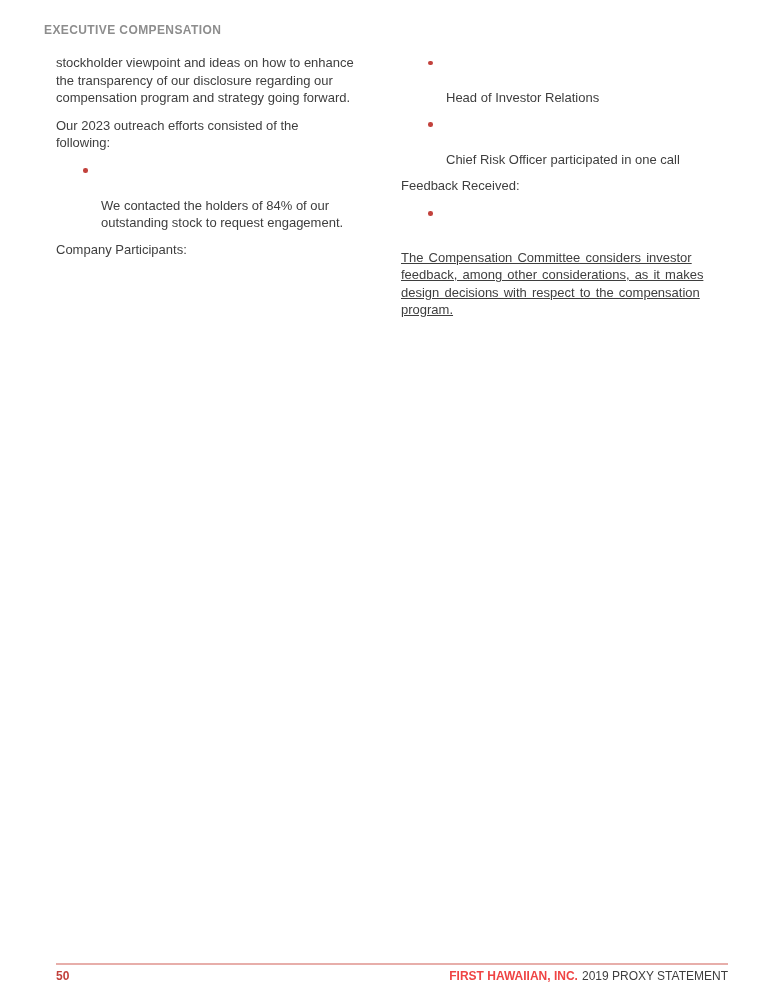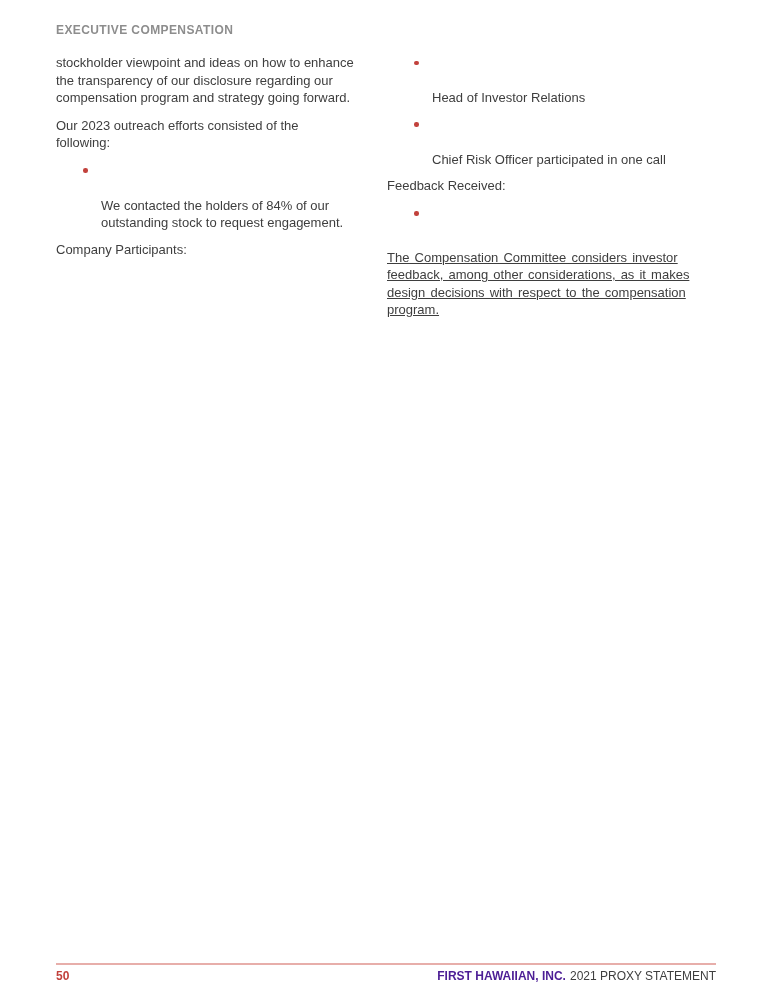--- a/index.html
+++ b/index.html
@@ -12,33 +12,33 @@
     width: 768px;
     height: 1000px;
     background: #ffffff;
     font-family: "Liberation Sans", sans-serif;
     color: #3e3e3e;
     overflow: hidden;
   }
   .section-header {
     position: absolute;
     top: 23px;
-    left: 56px;
+    left: 44px;
     font-size: 12px;
     font-weight: bold;
     letter-spacing: 0.4px;
     color: #8d8d8d;
   }
   .columns {
     position: absolute;
     top: 54px;
     left: 56px;
     width: 656px;
     display: flex;
-    gap: 20px;
+    gap: 34px;
   }
   .col {
     width: 311px;
     font-size: 13px;
     line-height: 17.5px;
   }
   .col p {
     margin: 0 0 10px 0;
     white-space: pre-line;
   }
@@ -62,21 +62,21 @@
     border-radius: 50%;
     background: #c2413c;
   }
   .justify {
     word-spacing: 1.5px;
     text-decoration: underline;
   }
   .footer {
     position: absolute;
     left: 56px;
-    right: 52px;
+    right: 40px;
     top: 963px;
   }
   .footer-rule {
     height: 2px;
     background: #e7aeaa;
   }
   .footer-row {
     display: flex;
     justify-content: space-between;
     align-items: baseline;
@@ -85,21 +85,21 @@
   }
   .page-num {
     color: #c2413c;
     font-weight: bold;
   }
   .footer-right {
     color: #3e3e3e;
   }
   .footer-company {
     font-weight: bold;
-    color: #4c1d95;
+    color: #ef4444;
     margin-right: 4px;
   }
 </style>
 </head>
 <body>
 
 <div class="page">
 
   <div class="section-header">EXECUTIVE COMPENSATION</div>
 
@@ -144,18 +144,18 @@
 program.</p>
     </div>
 
   </div>
 
   <div class="footer">
     <div class="footer-rule"></div>
     <div class="footer-row">
       <span class="page-num">50</span>
       <span class="footer-right">
-        <span class="footer-company">FIRST HAWAIIAN, INC.</span><span>2021 PROXY STATEMENT</span>
+        <span class="footer-company">FIRST HAWAIIAN, INC.</span><span>2019 PROXY STATEMENT</span>
       </span>
     </div>
   </div>
 
 </div>
 
 </body></html>

